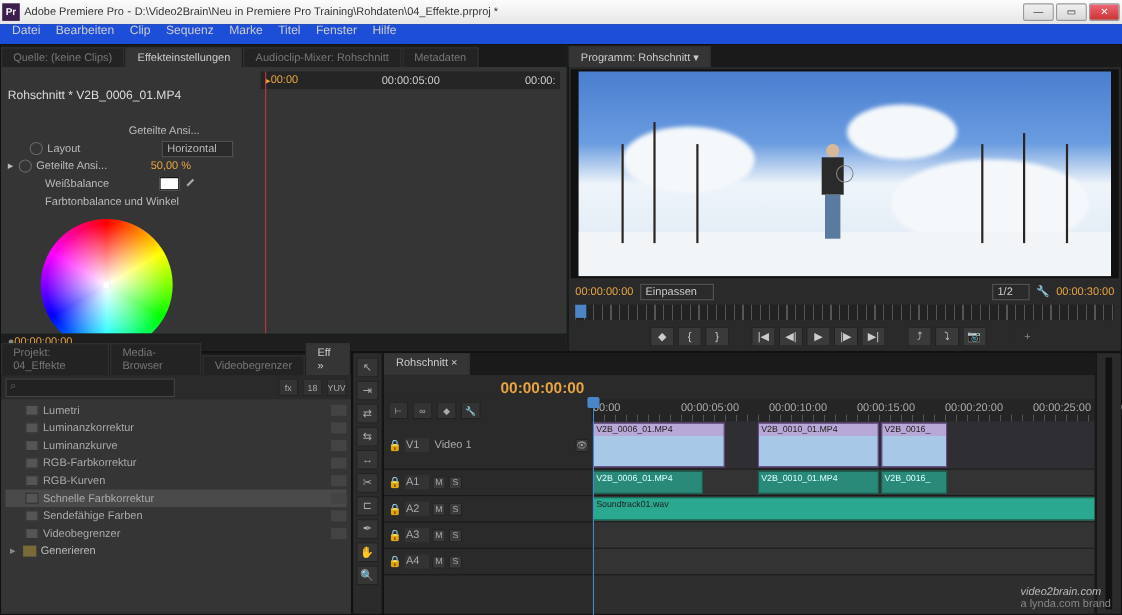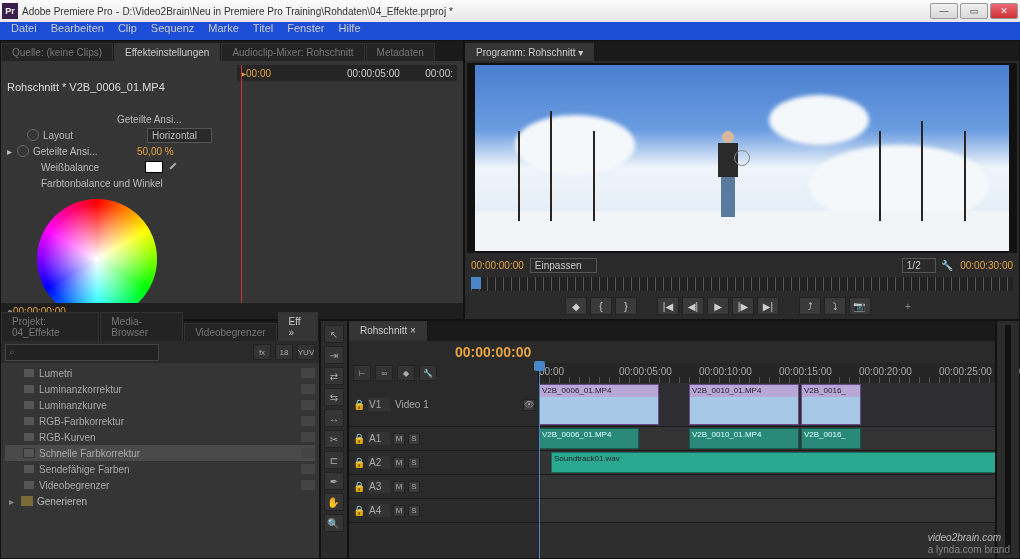--- a/index.html
+++ b/index.html
@@ -7,21 +7,21 @@
 .titlebar{height:22px;background:linear-gradient(#fcfcfc,#e6e6e6);display:flex;align-items:center;padding:0 2px;color:#333}
 .titlebar .app-icon{width:16px;height:16px;background:#3b1e4c;color:#fff;font-size:9px;font-weight:bold;display:flex;align-items:center;justify-content:center;margin-right:4px}
 .titlebar .title{font-size:11px;flex:1}
 .winbtns{display:flex;gap:0}
 .winbtn{width:28px;height:16px;background:linear-gradient(#f0f0f0,#d9d9d9);border:1px solid #999;border-radius:2px;margin-left:2px;display:flex;align-items:center;justify-content:center;font-size:9px}
 .winbtn.close{background:linear-gradient(#e67,#c33);color:#fff}
 .menubar{height:18px;background:#1d4ed8;display:flex;align-items:flex-start;padding:0 4px;color:#ccc}
 .menubar span{padding:0 7px;font-size:11px}
 .workspace{position:relative;height:519px;display:flex;flex-direction:column}
 .top{height:280px;display:flex}
-.left-top{width:464px;display:flex;flex-direction:column;background:#14532d;border:1px solid #111}
+.left-top{width:516px;display:flex;flex-direction:column;background:#14532d;border:1px solid #111}
 .right-top{flex:1;display:flex;flex-direction:column;background:#2b2b2b;border:1px solid #111}
 .tabs{height:20px;display:flex;background:#1a1a1a;align-items:flex-end}
 .tab{padding:3px 10px;color:#777;border:1px solid #333;border-bottom:none;background:#232323;font-size:10px;margin-right:1px}
 .tab.active{background:#353535;color:#ccc}
 .panel-body{flex:1;background:#353535;padding:4px 6px;overflow:hidden;position:relative}
 .cliptitle{color:#ddd;font-size:11px;margin:16px 0}
 .mini-ruler{height:16px;background:#252525;color:#ccc;font-size:9px;display:flex;align-items:center;position:relative;margin-bottom:2px}
 .mini-ruler span{position:absolute}
 .props{margin-top:2px}
 .prow{display:flex;align-items:center;height:16px;gap:4px;color:#bbb}
@@ -391,21 +391,21 @@
               <div class="clip v" style="left: 0px; width: 120px;">V2B_0006_01.MP4</div>
               <div class="clip v" style="left: 150px; width: 110px;">V2B_0010_01.MP4</div>
               <div class="clip v" style="left: 262px; width: 60px;">V2B_0016_</div>
             </div>
           <div class="trk-lane" id="lanea1">
               <div class="clip a" style="left: 0px; width: 100px;">V2B_0006_01.MP4</div>
               <div class="clip a" style="left: 150px; width: 110px;">V2B_0010_01.MP4</div>
               <div class="clip a" style="left: 262px; width: 60px;">V2B_0016_</div>
             </div>
           <div class="trk-lane" id="lanea2">
-              <div class="clip a2" style="left: 12px; width: 470px;">Soundtrack01.wav</div>
+              <div class="clip a2" style="left: 0px; width: 470px;">Soundtrack01.wav</div>
             </div>
           <div class="trk-lane"></div>
           <div class="trk-lane"></div>
         </div>
       </div>
     </div>
 
     <div class="audio-meter">
       <div class="meter-bar"></div>
     </div>

